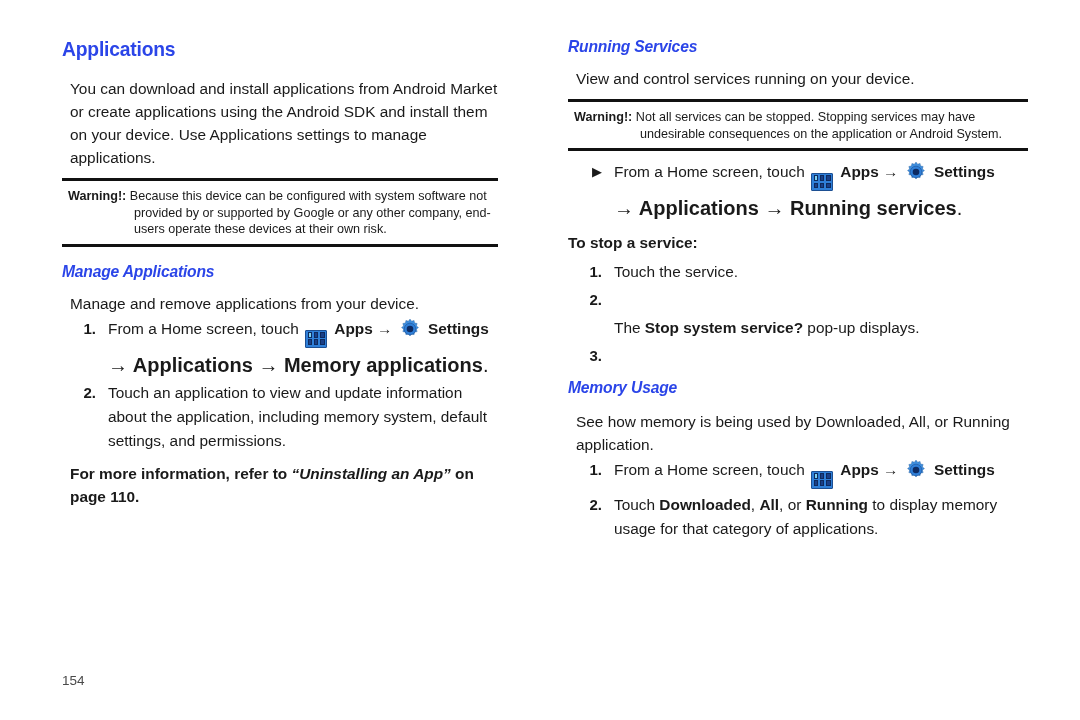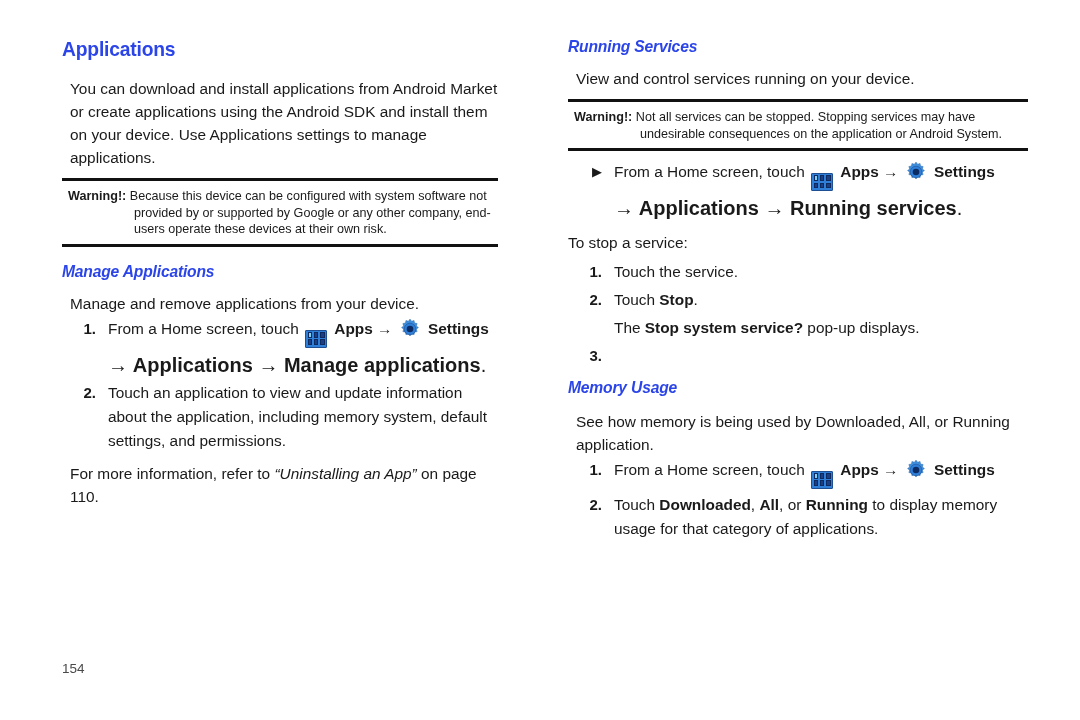--- a/index.html
+++ b/index.html
@@ -59,20 +59,21 @@
     margin: 0 0 7px 0;
     padding-left: 8px;
     color: #1a1a1a;
   }
   p.body.tight { margin-bottom: 2px; }
   p.lead-in {
     font-size: 15.4px;
     line-height: 23px;
     margin: 9px 0 6px 0;
     padding-left: 8px;
+    font-weight: bold;
   }
 
   
   .rule {
     height: 0;
     border-top: 3px solid #111111;
     margin: 9px 0 7px 0;
   }
   .rule.below { margin: 6px 0 9px 0; }
 
@@ -178,21 +179,21 @@
     width: 22px;
     height: 22px;
     vertical-align: -6px;
     margin: 0 3px 0 2px;
   }
 
   
   .page-number {
     position: absolute;
     left: 62px;
-    bottom: 44px;
+    bottom: 32px;
     font-size: 13.5px;
     color: #4a4a4a;
   }
 </style>
 </head>
 <body>
 
 <div class="page">
 
   <div class="column col-left">
@@ -237,21 +238,21 @@
             <path d="M16 1.6l2.3 3.0 3.6-1.1 0.8 3.7 3.7 0.8-1.1 3.6 3.0 2.3-3.0 2.3 1.1 3.6-3.7 0.8-0.8 3.7-3.6-1.1-2.3 3.0-2.3-3.0-3.6 1.1-0.8-3.7-3.7-0.8 1.1-3.6-3.0-2.3 3.0-2.3-1.1-3.6 3.7-0.8 0.8-3.7 3.6 1.1z"></path>
           </g>
           <circle cx="16" cy="16" r="8.4" fill="#2f7fd8" stroke="#1d4f92" stroke-width="0.8"></circle>
           <circle cx="16" cy="16" r="4.8" fill="#0d2b63"></circle>
         </svg>
         <b class="ui">Settings</b>
       </div>
     </div>
 
     <div class="nav-path">
-      <span>→ Applications → Manage applications</span><span class="dot" style="font-weight:normal">.</span>
+      <span>→ Applications → Memory applications</span><span class="dot" style="font-weight:normal">.</span>
     </div>
 
     <div class="step">
       <div class="step-num">2.</div>
       <div class="step-body">Touch an application to view and update information about the application, including memory system, default settings, and permissions.</div>
     </div>
 
     <p class="lead-in">
       <span>For more information, refer to</span>
       <i class="ref">“Uninstalling an App”</i>
@@ -311,24 +312,20 @@
 
     <p class="lead-in" style="padding-left:0;margin-top:10px;margin-bottom:6px;">To stop a service:</p>
 
     <div class="step">
       <div class="step-num">1.</div>
       <div class="step-body">Touch the service.</div>
     </div>
 
     <div class="step">
       <div class="step-num">2.</div>
-      <div class="step-body">
-        <span>Touch</span>
-        <b class="ui">Stop</b><span>.</span>
-      </div>
     </div>
 
     <div class="substep">
       <span>The</span>
       <b class="ui">Stop system service?</b>
       <span>pop-up displays.</span>
     </div>
 
     <div class="step">
       <div class="step-num">3.</div>

